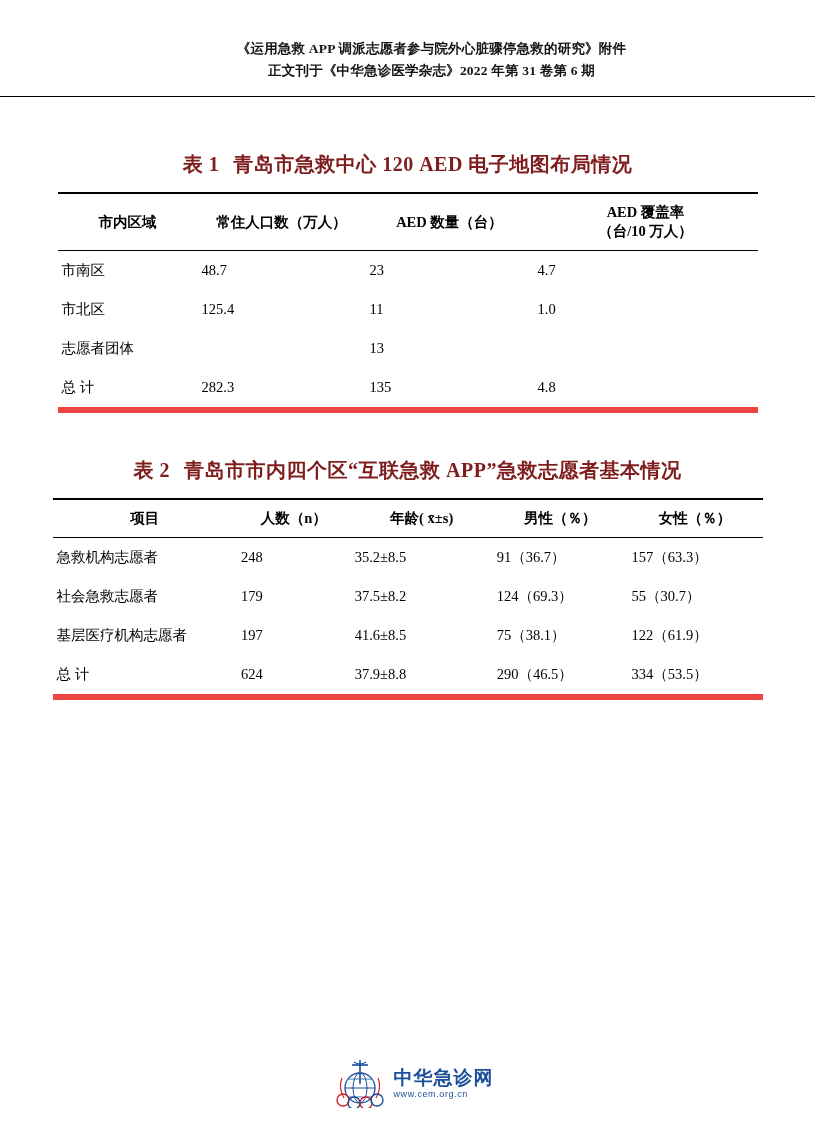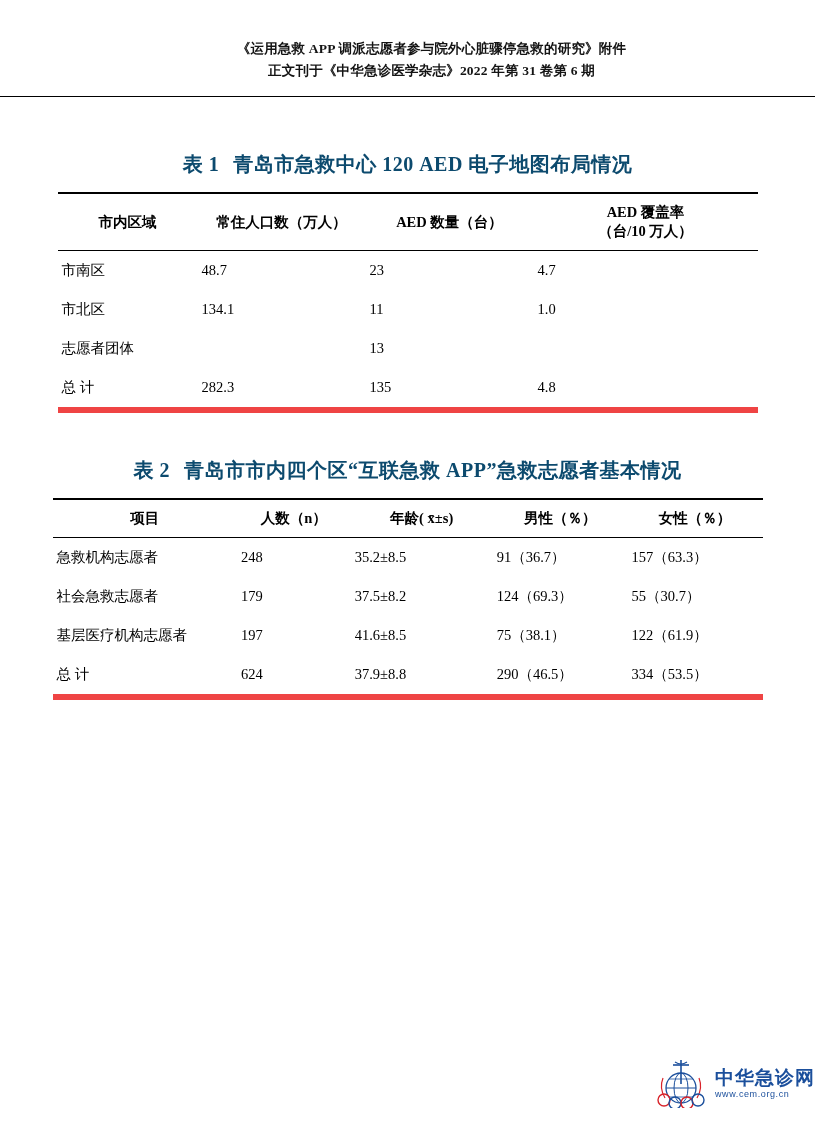--- a/index.html
+++ b/index.html
@@ -47,21 +47,21 @@
   }
   .block-1 { width: 700px; margin-top: 54px; }
   .block-2 { width: 710px; margin-top: 44px; }
 
   .table-caption {
     text-align: center;
     font-size: 20px;
     font-weight: 700;
     letter-spacing: 0.5px;
     margin-bottom: 14px;
-    color: #0c4a6e;
+    color: #7f1d1d;
     white-space: nowrap;
   }
   .table-caption .cap-num {
     margin-right: 14px;
   }
 
   table.doc-table {
     width: 100%;
     border-collapse: collapse;
     font-size: 14.5px;
@@ -106,21 +106,21 @@
   .t2 col.c3 { width: 19%; }
   .t2 col.c4 { width: 19%; }
 
   
   .footer {
     position: absolute;
     left: 0;
     right: 0;
     bottom: 26px;
     display: flex;
-    justify-content: flex-end;
+    justify-content: center;
     align-items: center;
     margin-left: 8px;
   }
   .logo-wrap {
     display: flex;
     align-items: center;
     gap: 8px;
   }
   .logo-mark {
     width: 56px;
@@ -183,21 +183,21 @@
       </thead>
       <tbody>
         <tr class="rule-mid">
           <td>市南区</td>
           <td>48.7</td>
           <td>23</td>
           <td>4.7</td>
         </tr>
         <tr>
           <td>市北区</td>
-          <td>134.1</td>
+          <td>125.4</td>
           <td>11</td>
           <td>1.0</td>
         </tr>
         <tr>
           <td>志愿者团体</td>
           <td></td>
           <td>13</td>
           <td></td>
         </tr>
         <tr class="rule-bottom">

